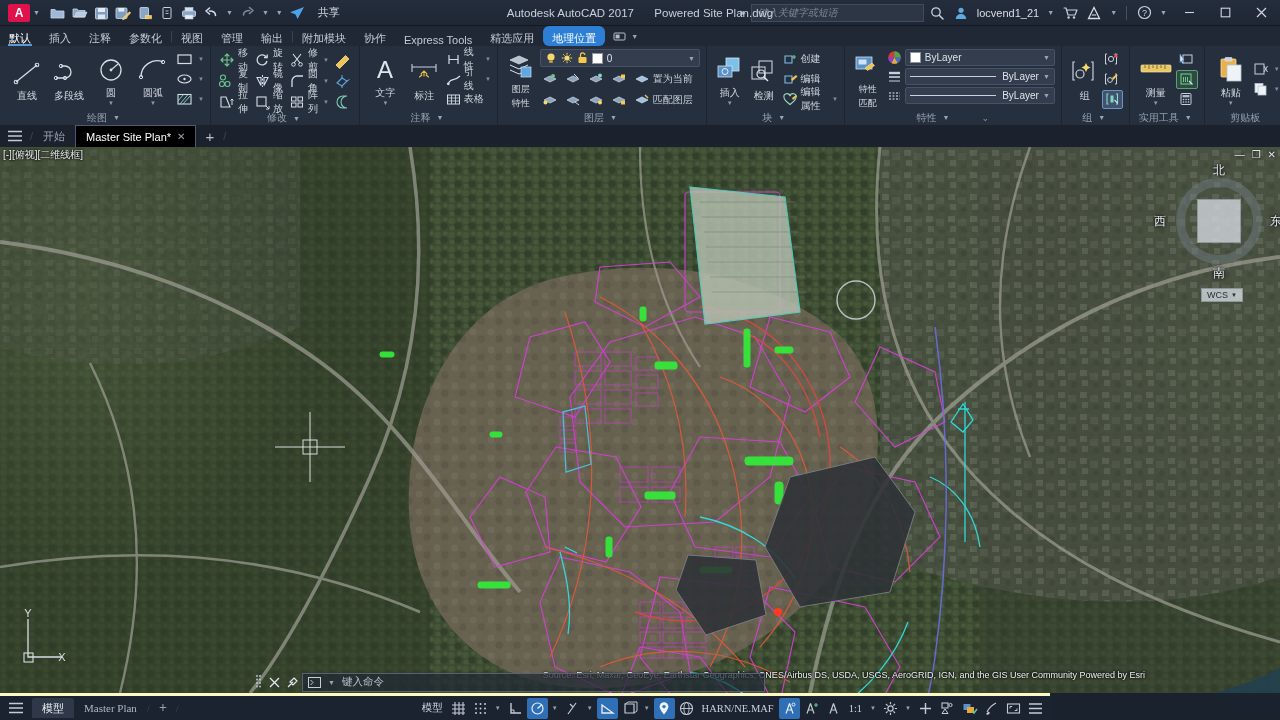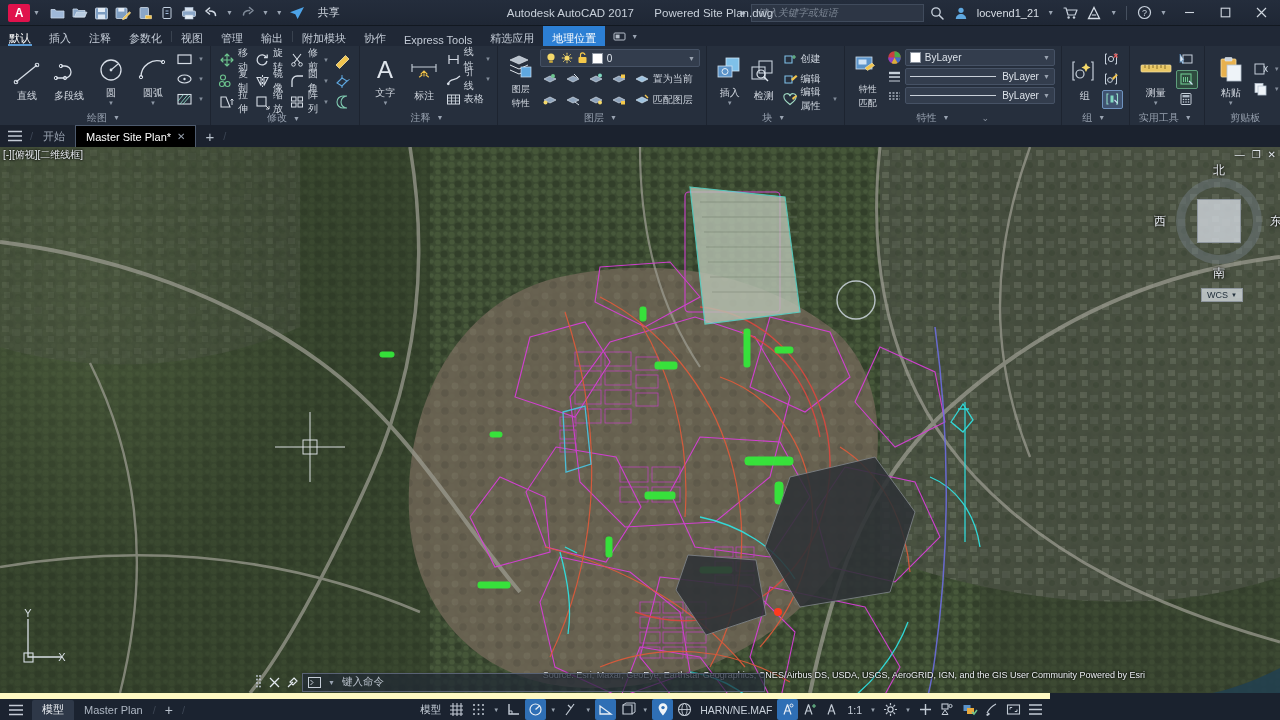--- a/index.html
+++ b/index.html
@@ -67,21 +67,21 @@
   
   .ribbon-tabs {
     position: absolute; top: 26px; left: 0; width: 1280px; height: 20px;
     background: #202836; display: flex; align-items: stretch;
     font-size: 11px;
   }
   .rtab {
     padding: 0 9px; display: flex; align-items: flex-end;
     color: #c3cbd6; white-space: nowrap; position: relative;
   }
-  .rtab.active { background: #2c7fd4; color: #fff; }
+  .rtab.active { background: #2c7fd4; color: #fff; border-radius: 6px; }
   .rtab.first { color: #ffffff; }
   .rtab.first::after {
     content: ''; position: absolute; left: 8px; right: 8px; bottom: 0;
     height: 2px; background: #5b9bd5;
   }
   .rtab-sep { width: 1px; align-self: center; height: 11px; background: #39424f; }
   .rtab-mini {
     display: flex; align-items: center; gap: 2px;
     padding: 0 8px; color: #b5bdc9;
   }
@@ -217,22 +217,22 @@
   .cmd-input {
     flex: 1; height: 19px; background: rgba(32,40,52,0.72);
     border: 1px solid #596274; display: flex; align-items: center;
     gap: 4px; padding: 0 5px; color: #cfd6de; font-size: 10.5px;
   }
   .cmd-input .ph { color: #b9c1cb; }
 
   
   .statusbar {
     position: absolute; bottom: 0; left: 0; width: 1050px; height: 27px;
-    background: #1b2330; border-top: 6px solid #fef9c3;
-    display: flex; align-items: center; font-size: 11px;
+    background: #1b2330; border-top: 3px solid #fef9c3;
+    display: flex; align-items: center; font-size: 11px; font-family: Liberation Serif, serif;
   }
   .sb-left { display: flex; align-items: center; height: 27px; }
   .sb-hamb { width: 32px; display: flex; align-items: center; justify-content: center; }
   .sb-tab {
     padding: 0 10px; height: 20px; display: flex; align-items: center;
     color: #aeb7c3;
   }
   .sb-tab.active { background: #2e3848; color: #eef1f5; border-radius: 2px 2px 0 0; }
   .sb-plus { padding: 0 9px; font-size: 14px; color: #b9c2cd; }
   .sb-right {

